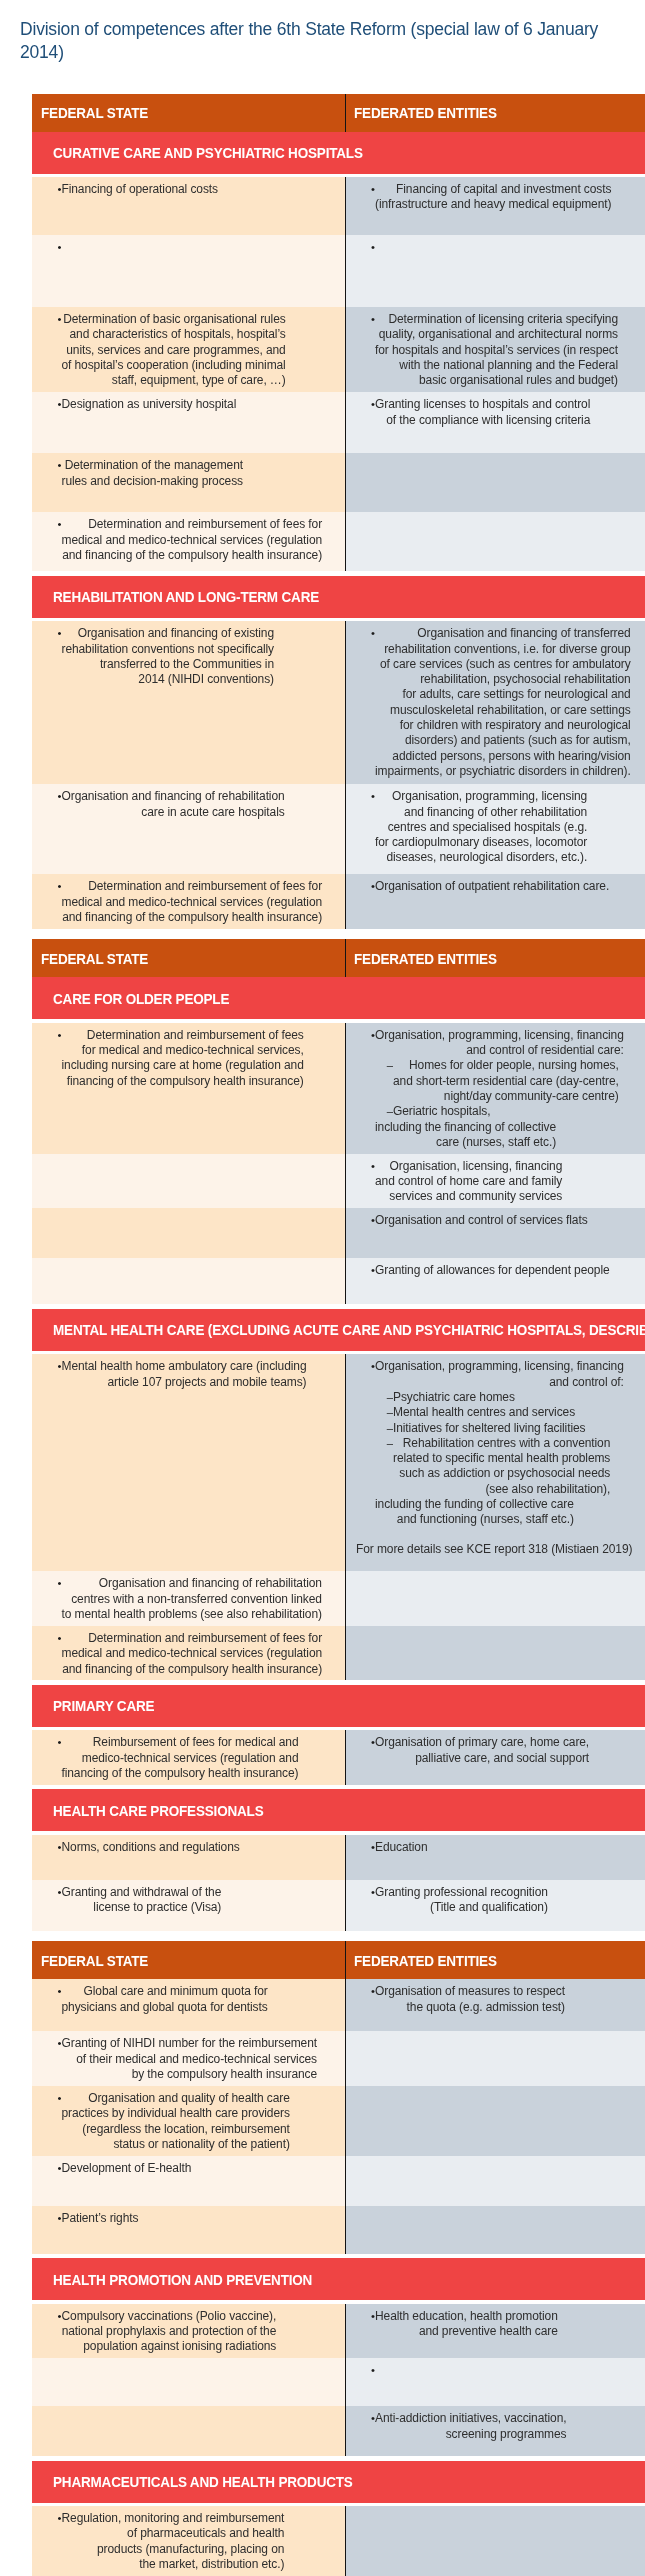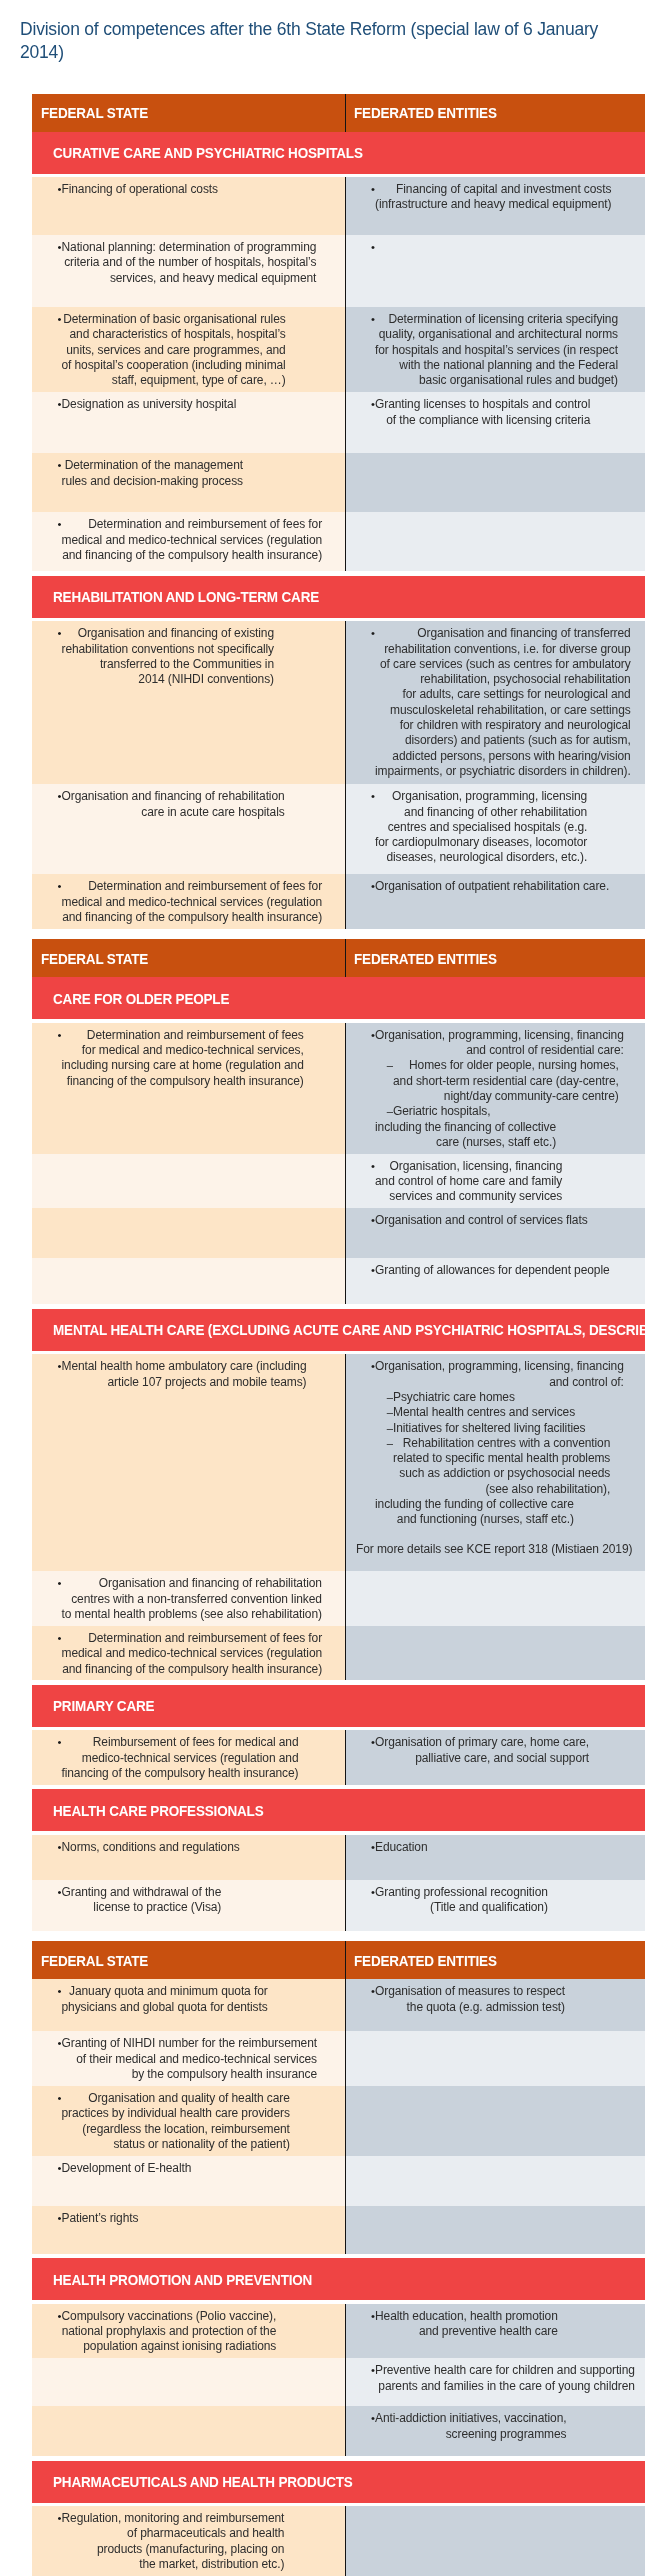--- a/index.html
+++ b/index.html
@@ -70,23 +70,20 @@
               <div class="marker">•</div>
               <div class="txt">Financing of capital and investment costs
 (infrastructure and heavy medical equipment)</div>
             </div>
           </div>
         </div>
         <div class="row even" style="min-height: 72px;">
           <div class="cell left">
             <div class="item bullet">
               <div class="marker">•</div>
-              <div class="txt">National planning: determination of programming
-criteria and of the number of hospitals, hospital’s
-services, and heavy medical equipment</div>
             </div>
           </div>
           <div class="cell right">
             <div class="item bullet">
               <div class="marker">•</div>
             </div>
           </div>
         </div>
         <div class="row odd" style="min-height: 84px;">
           <div class="cell left">
@@ -419,21 +416,21 @@
         </div>
         <div class="hcell right">
           <div class="htxt">FEDERATED ENTITIES</div>
         </div>
       </div>
       <div class="rows">
         <div class="row odd" style="min-height: 52px;">
           <div class="cell left">
             <div class="item bullet">
               <div class="marker">•</div>
-              <div class="txt">January quota and minimum quota for
+              <div class="txt">Global care and minimum quota for
 physicians and global quota for dentists</div>
             </div>
           </div>
           <div class="cell right">
             <div class="item bullet">
               <div class="marker">•</div>
               <div class="txt">Organisation of measures to respect
 the quota (e.g. admission test)</div>
             </div>
           </div>
@@ -499,22 +496,20 @@
               <div class="txt">Health education, health promotion
 and preventive health care</div>
             </div>
           </div>
         </div>
         <div class="row even" style="min-height: 48px;">
           <div class="cell left"></div>
           <div class="cell right">
             <div class="item bullet">
               <div class="marker">•</div>
-              <div class="txt">Preventive health care for children and supporting
-parents and families in the care of young children</div>
             </div>
           </div>
         </div>
         <div class="row odd" style="min-height: 50px;">
           <div class="cell left"></div>
           <div class="cell right">
             <div class="item bullet">
               <div class="marker">•</div>
               <div class="txt">Anti-addiction initiatives, vaccination,
 screening programmes</div>

